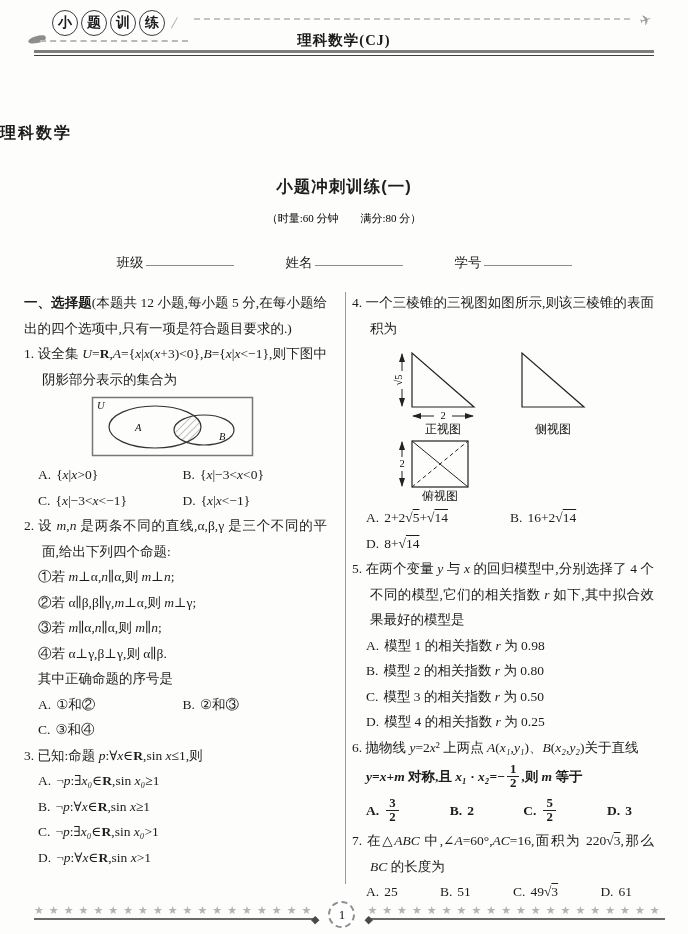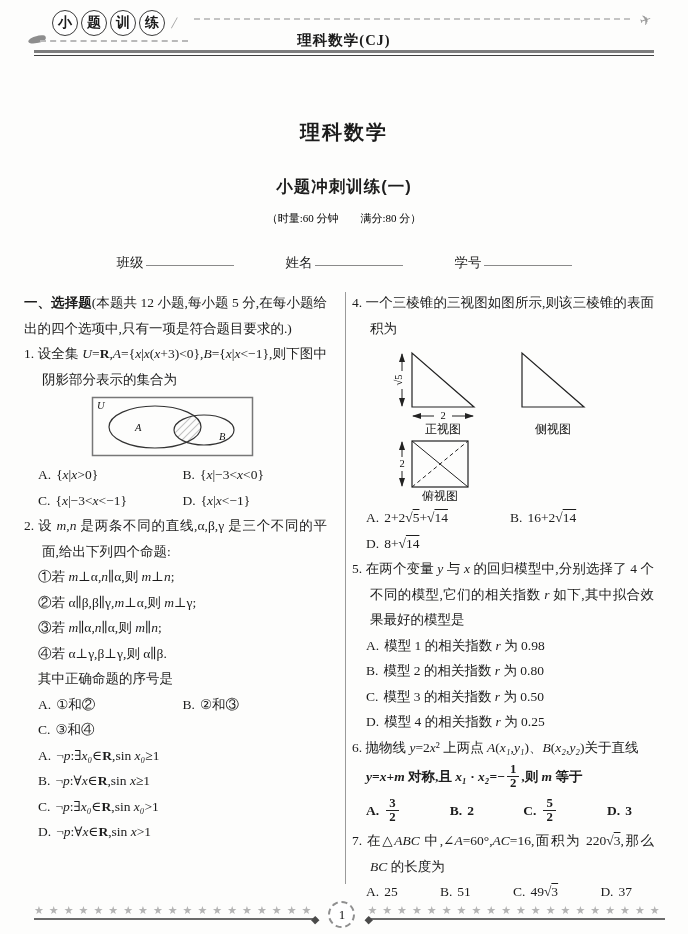--- a/index.html
+++ b/index.html
@@ -24,21 +24,21 @@
   .top-dash{position:absolute;top:12px;left:160px;right:24px;border-top:2px dashed #c4c4c4;}
   .plane{position:absolute;top:2px;right:2px;color:#9b9b9b;font-size:14px;transform:rotate(-18deg);}
   .subject-head{
     position:absolute;top:22px;left:0;right:0;text-align:center;
     font-weight:600;font-size:14.5px;letter-spacing:1px;
   }
   .rule-thick{position:absolute;top:50px;left:34px;right:34px;border-top:3px solid #7e7e7e;}
   .rule-thin{position:absolute;top:55px;left:34px;right:34px;border-top:1.5px solid #3f3f3f;}
   
   .t-main{position:absolute;top:70px;left:0;right:0;text-align:center;font-size:22px;font-weight:bold;letter-spacing:2px;}
-  .t-subject{position:absolute;top:120px;left:0;right:0;text-align:center;font-size:20px;font-weight:bold;letter-spacing:2px;}
+  .t-subject{position:absolute;top:120px;left:0;right:0;font-size:16px;font-weight:bold;letter-spacing:2px;}
   .t-set{position:absolute;top:174px;left:0;right:0;text-align:center;font-size:16.5px;font-weight:bold;
          font-family:"Liberation Sans","DejaVu Sans",sans-serif;letter-spacing:1px;}
   .t-meta{position:absolute;top:206px;left:0;right:0;text-align:center;font-size:11px;color:#000000;}
   
   .student{position:absolute;top:250px;left:0;right:0;display:flex;justify-content:center;gap:52px;font-size:13.5px;}
   .student .item{display:flex;}
   .blank{display:inline-block;width:88px;border-bottom:1px solid #8a8a8a;height:15px;margin-left:2px;}
   
   .col{position:absolute;top:290px;text-align:justify;}
   .col-left{left:24px;width:303px;}
@@ -162,20 +162,21 @@
       <p class="sub m">④若 α⊥γ,β⊥γ,则 α∥β.</p>
       <p class="sub">其中正确命题的序号是</p>
       <div class="opt-grid">
         <span class="opt"><span class="opt-label">A.</span><span>①和②</span></span>
         <span class="opt"><span class="opt-label">B.</span><span>②和③</span></span>
         <span class="opt"><span class="opt-label">C.</span><span>③和④</span></span>
       </div>
     </div>
 
     <div>
+      <p class="stem m">3. 已知:命题 <i>p</i>:∀<i>x</i>∈<b>R</b>,sin <i>x</i>≤1,则</p>
       <p class="opt-stack"><span class="opt-label">A.</span><span class="m">¬<i>p</i>:∃<i>x₀</i>∈<b>R</b>,sin <i>x₀</i>≥1</span></p>
       <p class="opt-stack"><span class="opt-label">B.</span><span class="m">¬<i>p</i>:∀<i>x</i>∈<b>R</b>,sin <i>x</i>≥1</span></p>
       <p class="opt-stack"><span class="opt-label">C.</span><span class="m">¬<i>p</i>:∃<i>x₀</i>∈<b>R</b>,sin <i>x₀</i>&gt;1</span></p>
       <p class="opt-stack"><span class="opt-label">D.</span><span class="m">¬<i>p</i>:∀<i>x</i>∈<b>R</b>,sin <i>x</i>&gt;1</span></p>
     </div>
   </div>
 
   <div class="col col-right">
 
     <div>
@@ -234,21 +235,21 @@
         <span class="opt"><span class="opt-label">D.</span><span>3</span></span>
       </div>
     </div>
 
     <div>
       <p class="stem m">7. 在△<i>ABC</i> 中,∠<i>A</i>=60°,<i>AC</i>=16,面积为 220√<span class="ov">3</span>,那么 <i>BC</i> 的长度为</p>
       <div class="opt-row">
         <span class="opt"><span class="opt-label">A.</span><span class="m">25</span></span>
         <span class="opt"><span class="opt-label">B.</span><span class="m">51</span></span>
         <span class="opt"><span class="opt-label">C.</span><span class="m">49√<span class="ov">3</span></span></span>
-        <span class="opt"><span class="opt-label">D.</span><span class="m">37</span></span>
+        <span class="opt"><span class="opt-label">D.</span><span class="m">61</span></span>
       </div>
     </div>
   </div>
 
   <div class="footer">
     <div class="starline">
       <div class="stars">★★★★★★★★★★★★★★★★★★★</div>
       <span class="diam r">◆</span>
     </div>
     <div class="pagenum">1</div>

